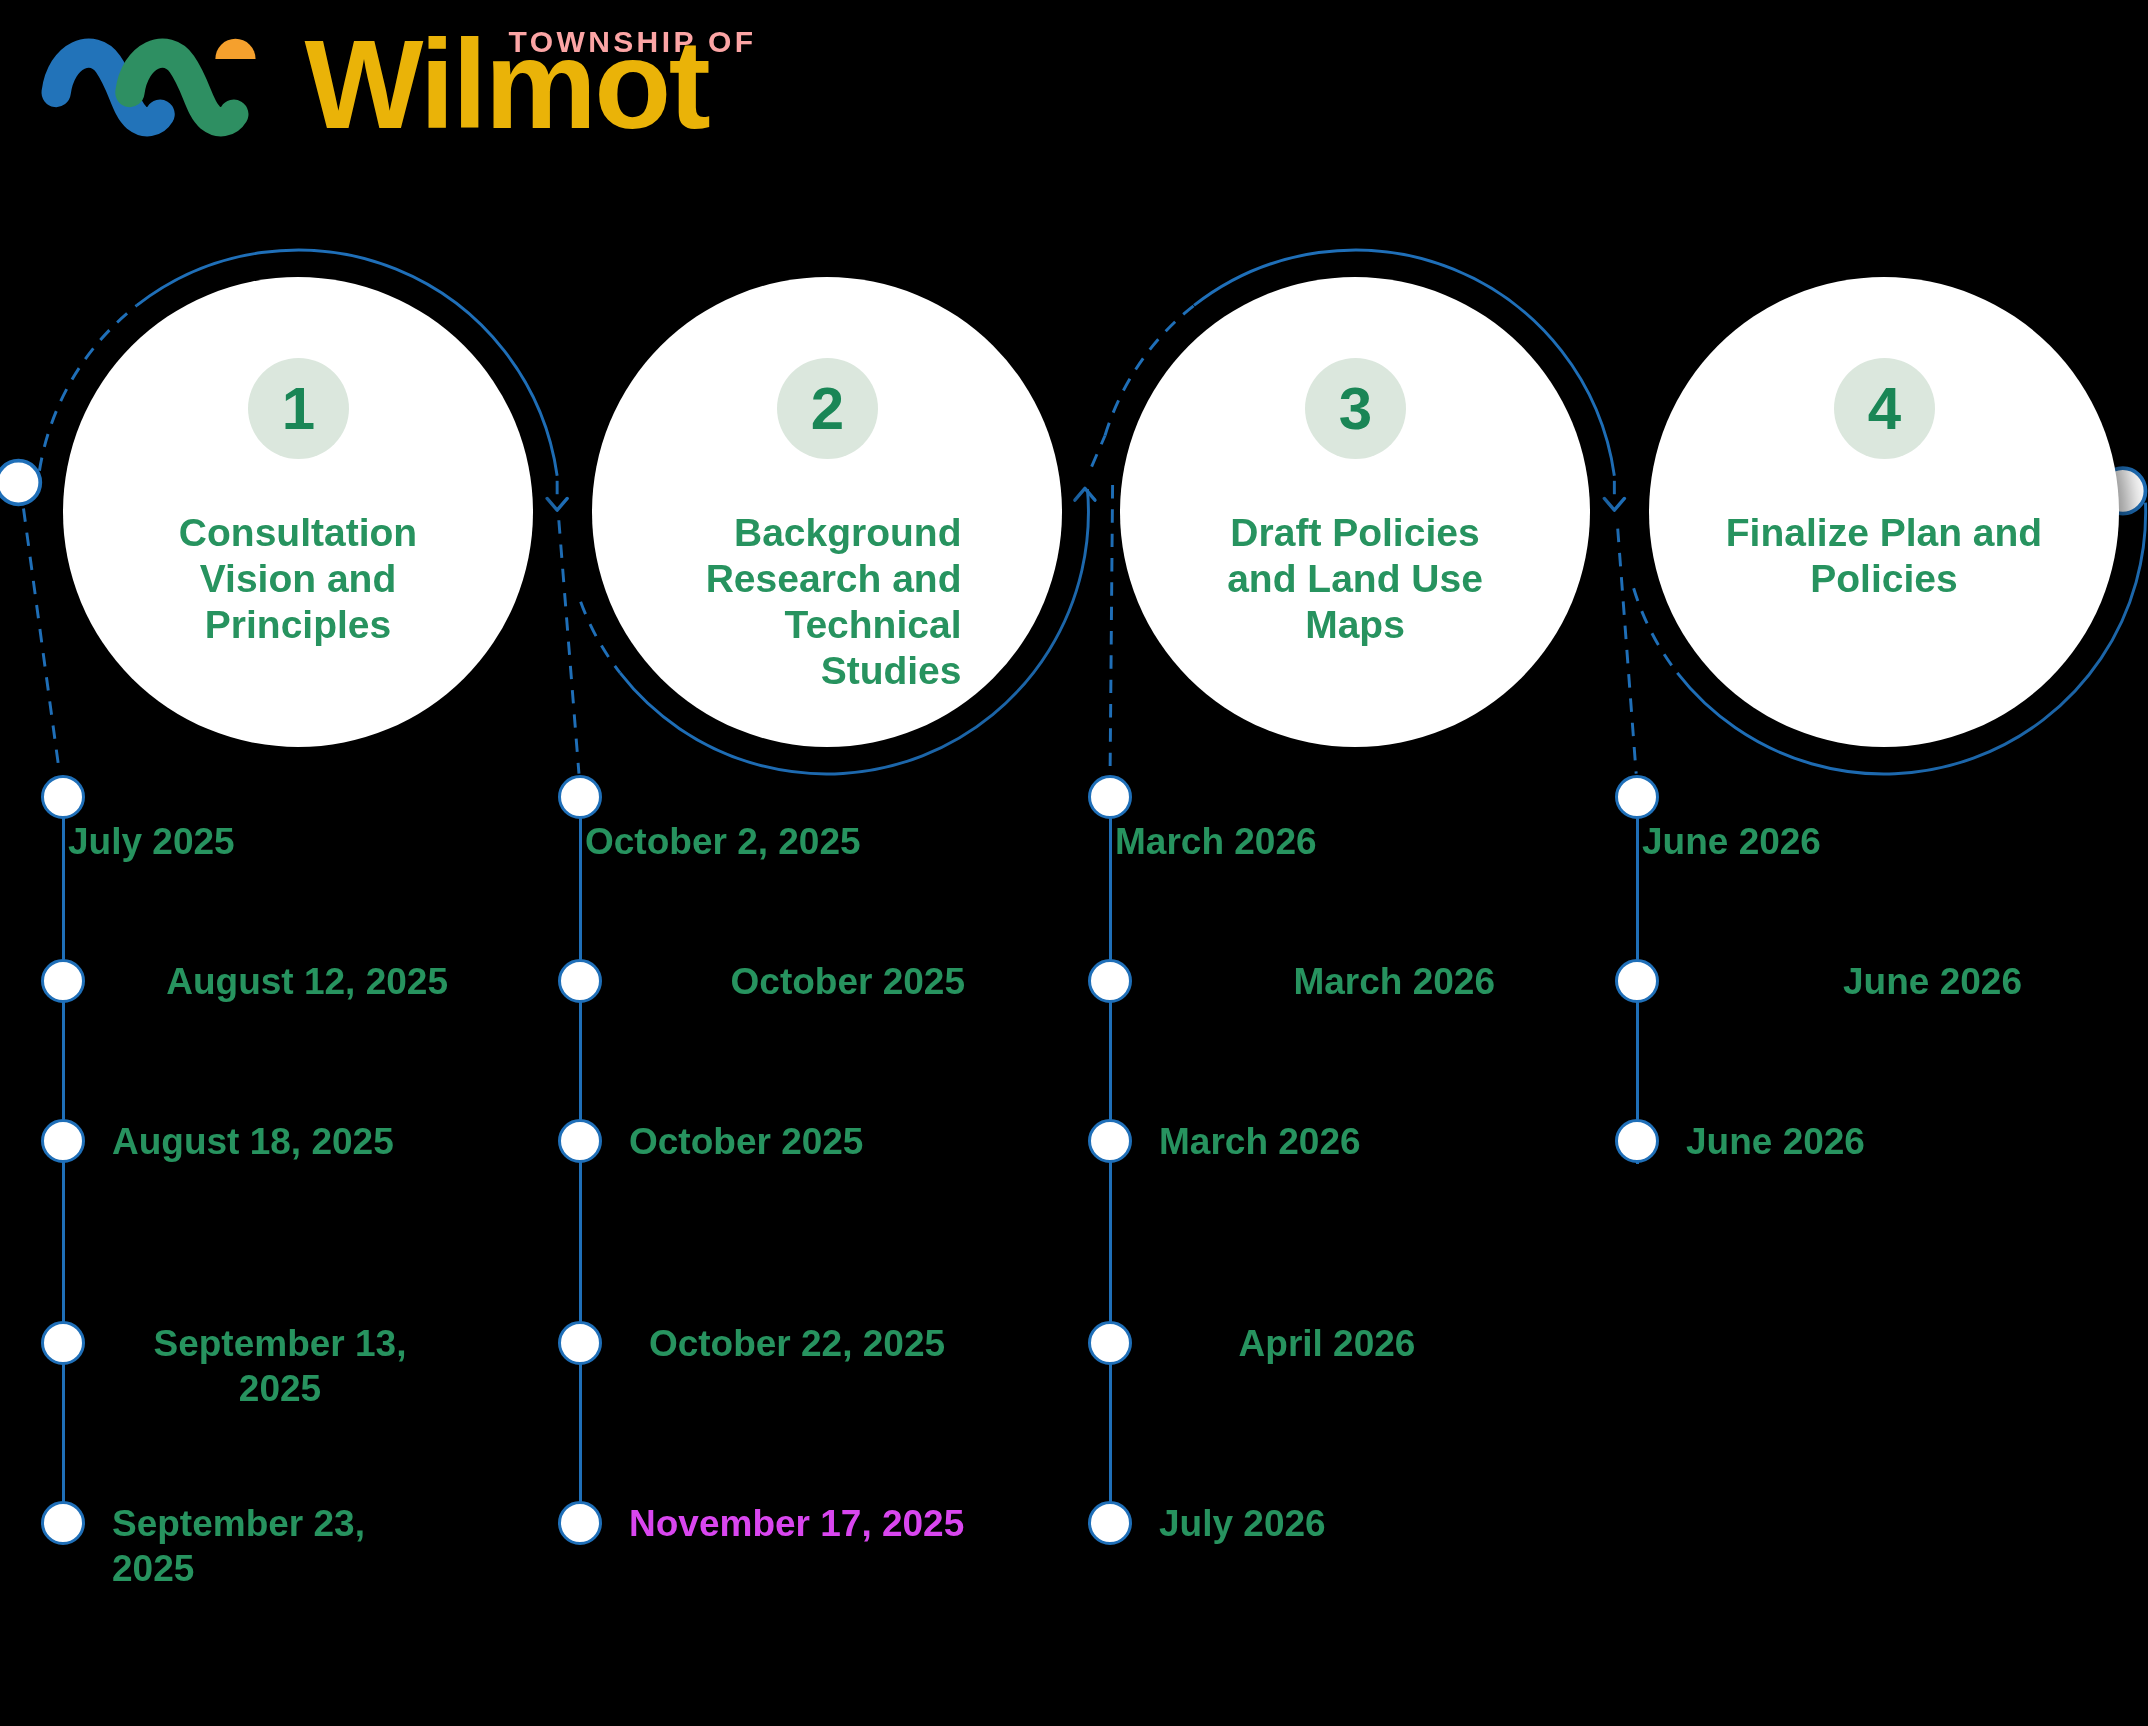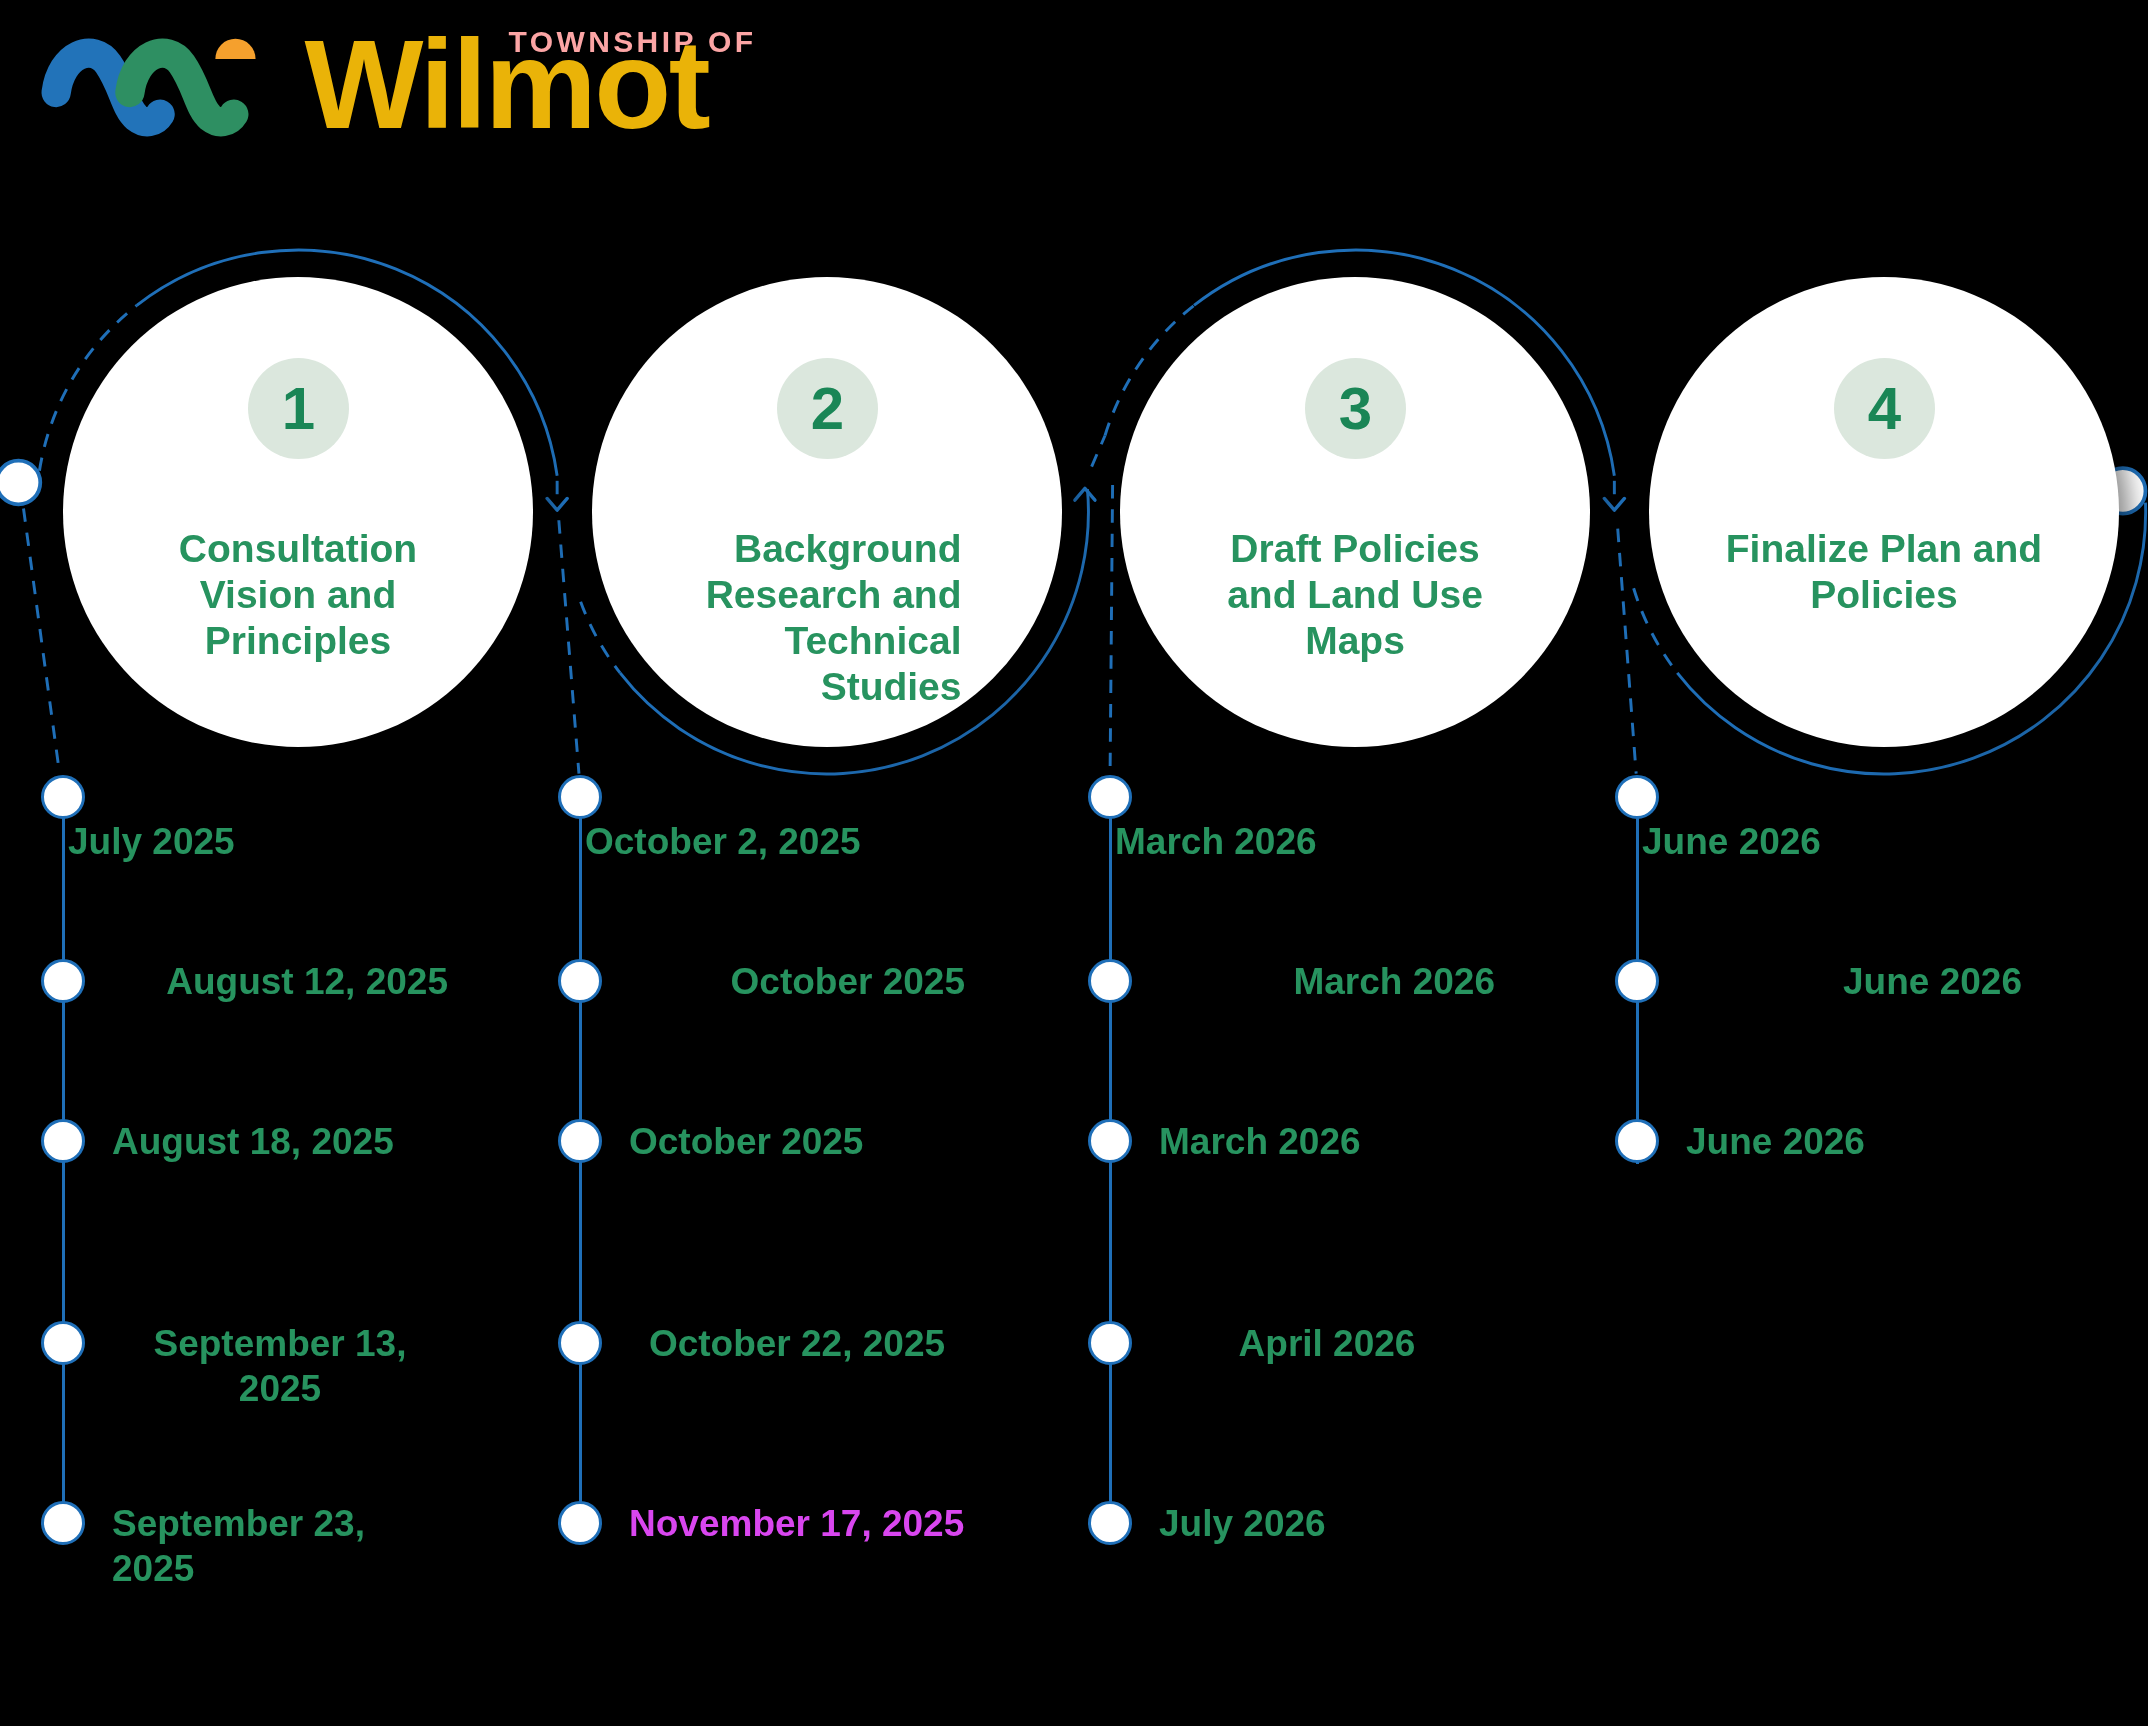--- a/index.html
+++ b/index.html
@@ -32,21 +32,21 @@
     position:absolute;top:277px;width:470px;height:470px;border-radius:50%;
     background:#fff;box-shadow:11.7px 13.4px 23.5px rgba(0,0,0,0.45);
   }
   .phase.p0{left:63px;} .phase.p1{left:592px;} .phase.p2{left:1120px;} .phase.p3{left:1649px;}
   .badge{
     position:absolute;left:185px;top:81px;width:101px;height:101px;border-radius:50%;
     background:#DBE7DD;display:flex;align-items:center;justify-content:center;
   }
   .badge-num{color:#1A8656;font-size:60px;font-weight:700;}
   .phase-title{
-    position:absolute;top:233px;left:0;right:0;margin:16px auto;
+    position:absolute;top:233px;left:0;right:0;margin:0 auto;
     text-align:center;color:#27935F;font-size:39px;font-weight:700;line-height:46px;
   }
   .phase.p0 .phase-title{width:294px;}
   .phase.p1 .phase-title{width:269px;text-align:right;}
   .phase.p2 .phase-title{width:285px;}
   .phase.p3 .phase-title{width:361px;}
   
   .col-line{position:absolute;width:2.5px;background:#1F6FB8;}
   .cl0{left:62px;top:797px;height:726px;}
   .cl1{left:579px;top:797px;height:726px;}

